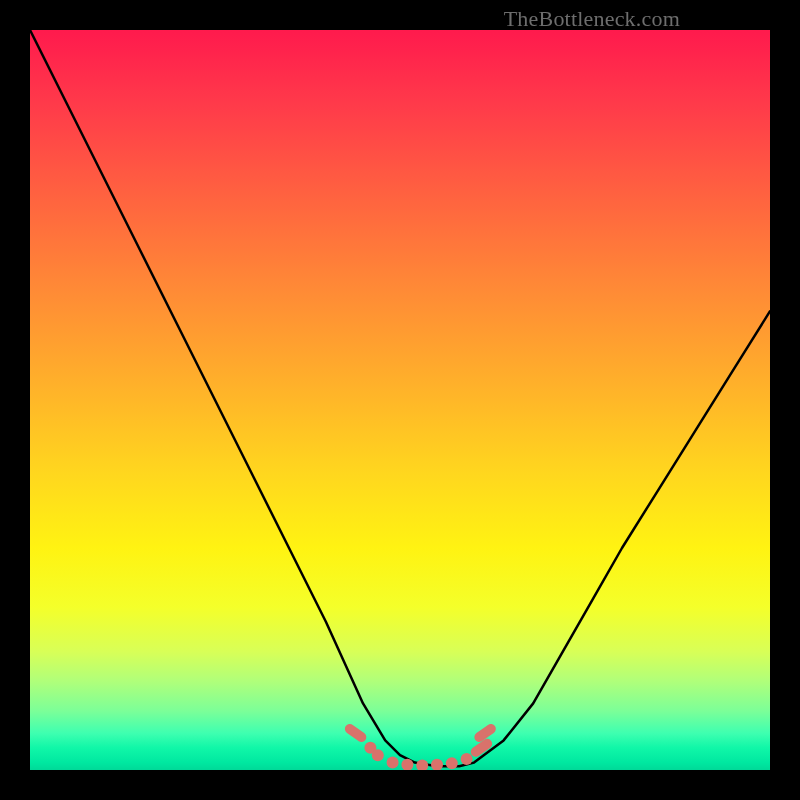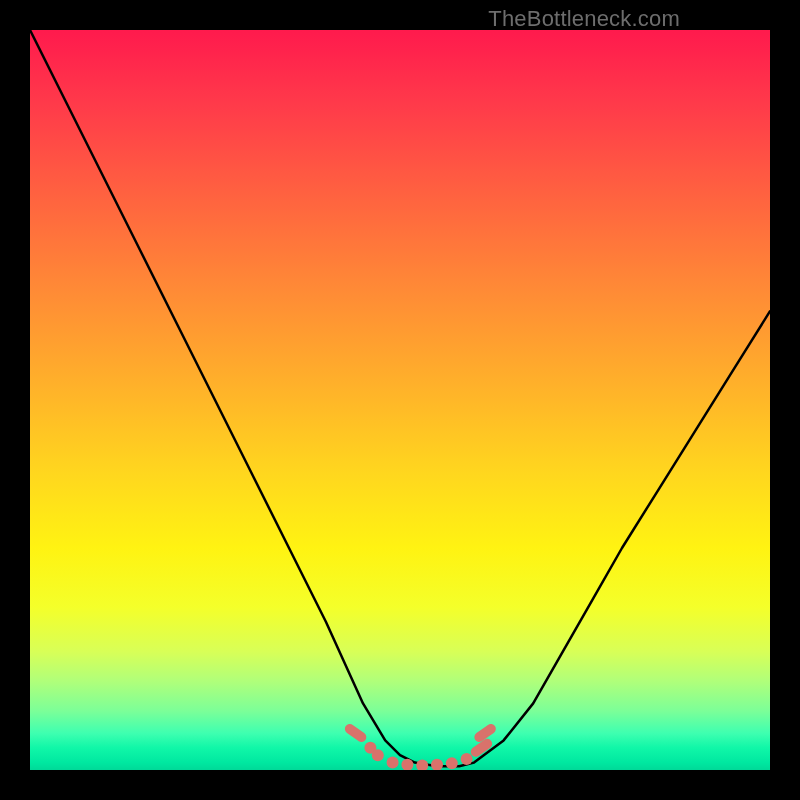--- a/index.html
+++ b/index.html
@@ -9,20 +9,21 @@
     height: 800px;
     overflow: hidden;
     background: #000;
     font-family: Arial, Helvetica, sans-serif;
   }
   .frame {
     position: relative;
     width: 692px;
     height: 800px;
     background: #000;
+    font-family: Liberation Serif, serif;
   }
   .plot {
     position: absolute;
     left: 30px;
     top: 30px;
     width: 740px;
     height: 740px;
     overflow: hidden;
   }
   .gradient {

